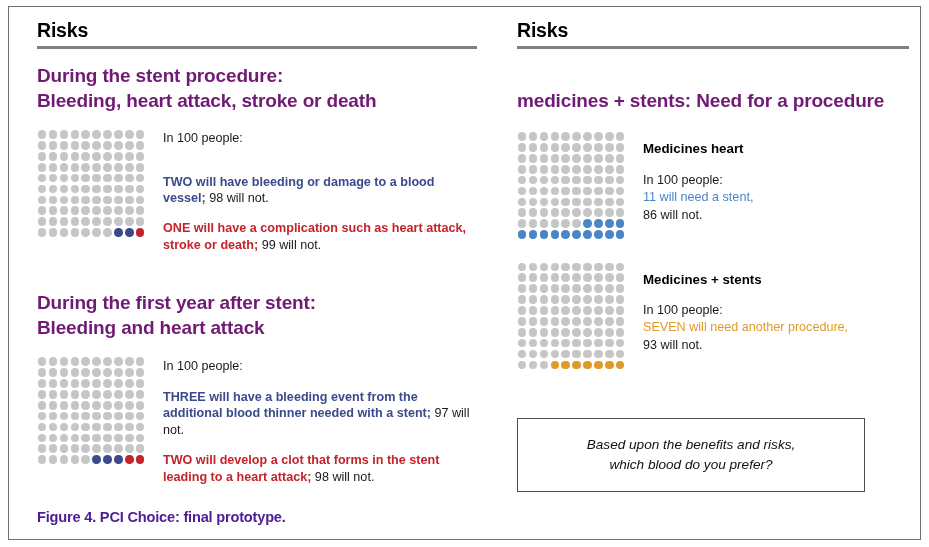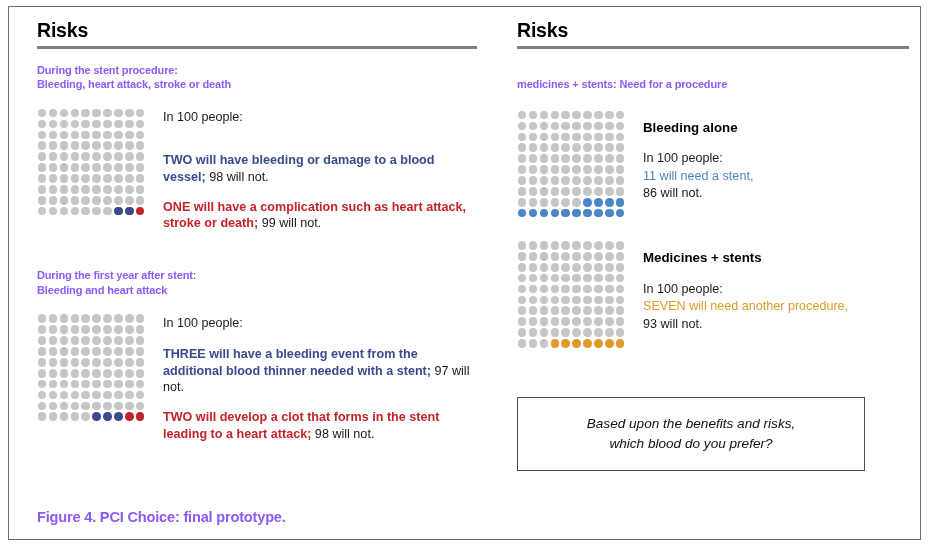--- a/index.html
+++ b/index.html
@@ -48,23 +48,23 @@
     letter-spacing: -0.2px;
     margin: 0;
     padding: 0 0 4px 0;
   }
   .rule {
     height: 2.5px;
     background: #808080;
     margin: 0 0 14px 0;
   }
   .section-head {
-    font-size: 11px;
+    font-size: 19px;
     font-weight: bold;
-    color: #8b5cf6;
+    color: #701a75;
     line-height: 1.34;
     margin: 0;
     letter-spacing: -0.15px;
   }
 
   
   .grid {
     display: grid;
     grid-template-columns: repeat(10, 10.3px);
     grid-auto-rows: 10.3px;
@@ -136,21 +136,21 @@
     line-height: 1.45;
   }
 
   
   .caption {
     position: absolute;
     left: 28px;
     bottom: 14px;
     font-size: 14.6px;
     font-weight: bold;
-    color: #8b5cf6;
+    color: #4c1d95;
     letter-spacing: -0.2px;
     text-align: center;
   }
 </style>
 </head>
 <body>
 
 <div class="page">
   <div class="outer-frame">
 
@@ -515,21 +515,21 @@
               <div class="dot" style="background: rgb(74, 134, 197);"></div>
               <div class="dot" style="background: rgb(74, 134, 197);"></div>
               <div class="dot" style="background: rgb(74, 134, 197);"></div>
               <div class="dot" style="background: rgb(74, 134, 197);"></div>
               <div class="dot" style="background: rgb(74, 134, 197);"></div>
               <div class="dot" style="background: rgb(74, 134, 197);"></div>
               <div class="dot" style="background: rgb(74, 134, 197);"></div>
             </div>
         </div>
         <div class="txt" style="padding-top:9px;">
-          <p class="sub-head">Bleeding alone</p>
+          <p class="sub-head">Medicines heart</p>
           <p class="lead" style="margin-top:13px;">In 100 people:</p>
           <p class="stmt ltblue-txt" style="font-weight:normal;">11 will need a stent,</p>
           <p class="lead">86 will not.</p>
         </div>
       </div>
 
       <div class="block" style="margin-top:22px;">
         <div class="grid-wrap" style="width:126px;">
           <div class="grid">
               <div class="dot" style="background: rgb(198, 198, 198);"></div>

